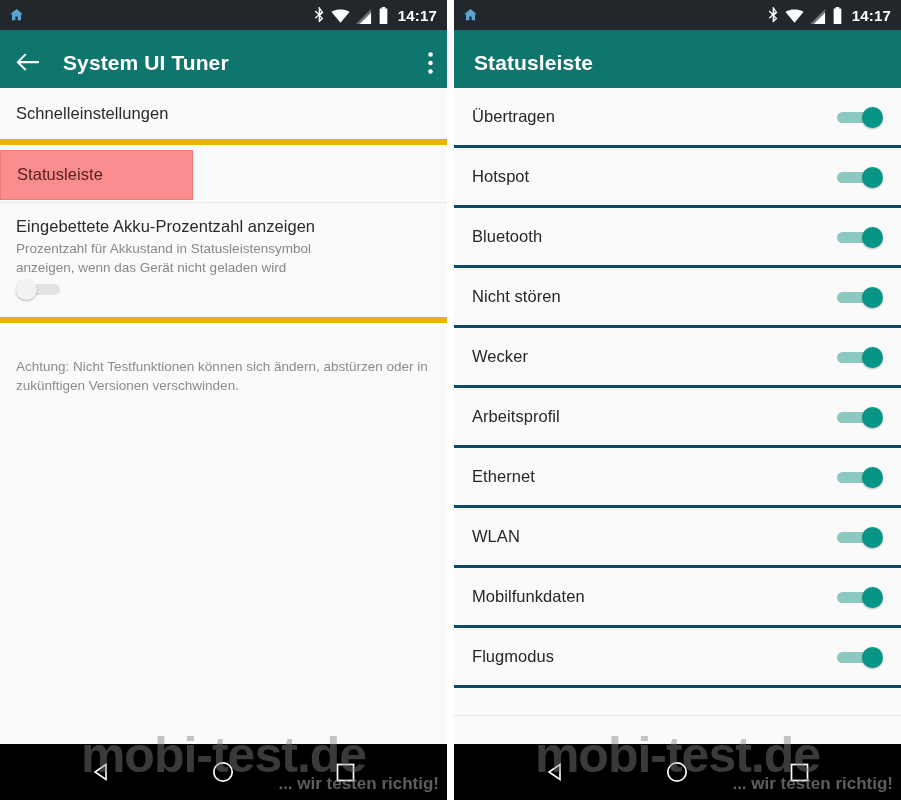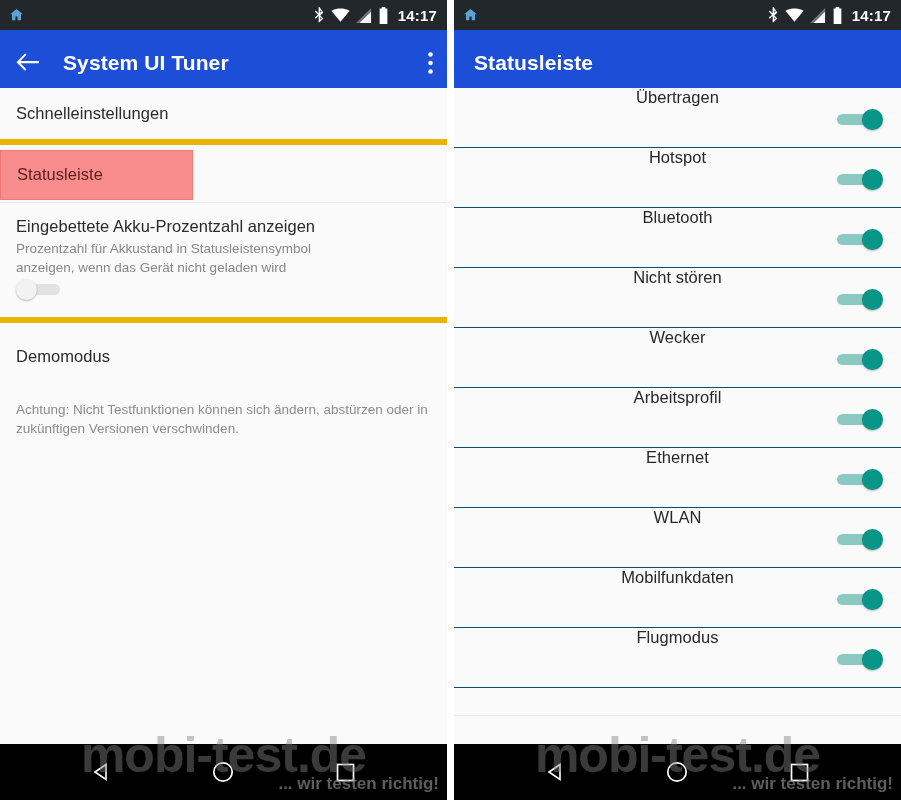--- a/index.html
+++ b/index.html
@@ -33,36 +33,36 @@
     background: #21272b;
     display: flex;
     align-items: center;
     padding: 0 10px 0 8px;
     flex: 0 0 30px;
   }
   .sb-left { display: flex; align-items: center; gap: 6px; }
   .sb-right {
     margin-left: auto;
     display: flex;
-    align-items: center;
+    align-items: flex-end;
     gap: 6px;
   }
   .sb-time {
     color: #ffffff;
     font-size: 15px;
     font-weight: bold;
     letter-spacing: .2px;
     margin-left: 3px;
   }
   .icon-svg { display: block; }
 
   
   .appbar {
     height: 58px;
-    background: #1d4ed8;
+    background: #0f766e;
     display: flex;
     align-items: center;
     padding: 8px 14px 0 16px;
     flex: 0 0 58px;
   }
   .appbar-title {
     color: #ffffff;
     font-size: 21px;
     font-weight: bold;
     letter-spacing: .1px;
@@ -143,22 +143,21 @@
   }
   .filler { background: #fafafa; flex: 1 1 auto; }
 
   
   .list-row {
     height: 60px;
     padding: 0 18px 0 18px;
     display: flex;
     align-items: center;
     background: #fafafa;
-    border-bottom: 1px solid #0c4a6e;
-    flex-direction: column;
+    border-bottom: 3px solid #0c4a6e;
   }
   .list-label {
     font-size: 16.5px;
     color: #272727;
     letter-spacing: .05px;
   }
   .list-row .switch { margin-left: auto; }
   .list-tail { height: 28px; background: #fafafa; border-bottom: 1px solid #e6e6e6; }
 
   
@@ -306,23 +305,20 @@
         <div class="pref-texts">
           <div class="pref-title">Eingebettete Akku-Prozentzahl anzeigen</div>
           <div class="pref-sub">Prozentzahl für Akkustand in Statusleistensymbol anzeigen, wenn das Gerät nicht geladen wird</div>
         </div>
         <span class="switch off">
           <span class="track"></span>
           <span class="thumb"></span>
         </span>
       </div>
 
-      <div class="pref-section">
-        <span class="pref-title">Demomodus</span>
-      </div>
 
       <div class="pref-note">Achtung: Nicht Testfunktionen können sich ändern, abstürzen oder in zukünftigen Versionen verschwinden.</div>
 
       <div class="filler"></div>
     </div>
 
     <div class="navbar">
       <span class="nav-btn">
         <svg class="icon-svg" width="20" height="20" viewBox="0 0 20 20">
             <path fill="none" stroke="#ffffff" stroke-width="1.6" d="M15 2.5 4 10l11 7.5z"></path>

